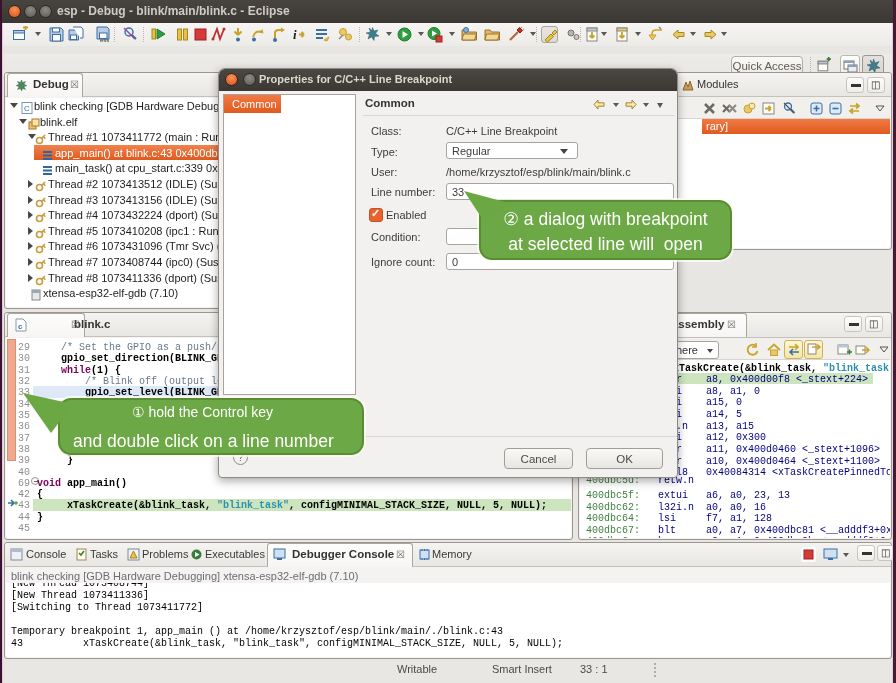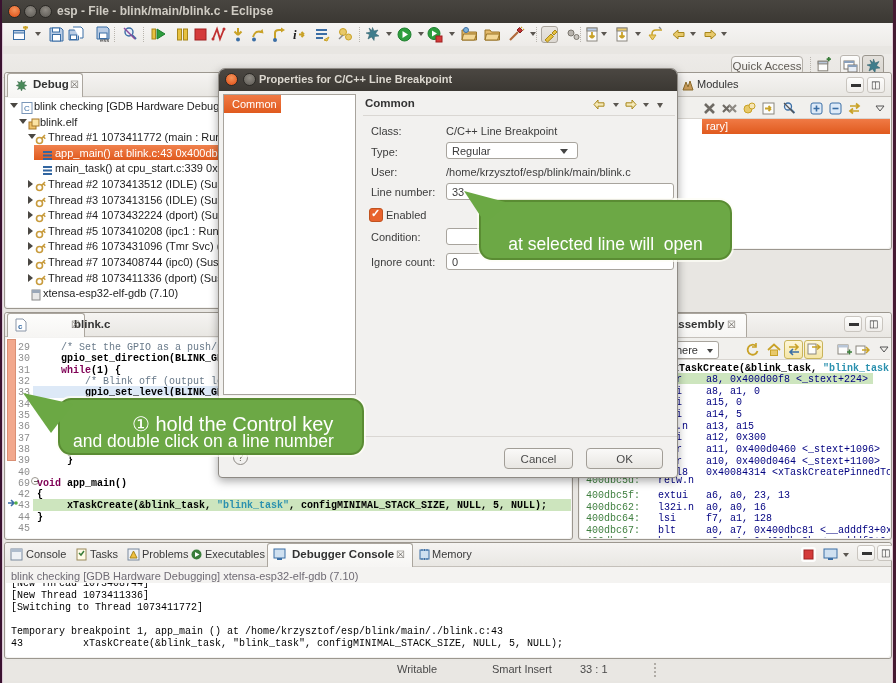--- a/index.html
+++ b/index.html
@@ -102,21 +102,21 @@
 
   <div class="abs" style="left:0;top:0;width:2px;height:683px;background:#3A1230;z-index:70"></div>
   <div class="abs" style="left:2px;top:23px;width:1px;height:660px;background:#DCC9D6;z-index:70"></div>
   <div class="abs" style="left:893px;top:0;width:3px;height:683px;background:#451A32;z-index:70"></div>
   <div class="abs" style="left:892px;top:23px;width:1px;height:660px;background:#E3CFD9;z-index:70"></div>
 
   <div id="titlebar">
     <div class="btn close" style="left:8px"></div>
     <div class="btn" style="left:24px"></div>
     <div class="btn" style="left:39px"></div>
-    <div class="title">esp - File - blink/main/blink.c - Eclipse</div>
+    <div class="title">esp - Debug - blink/main/blink.c - Eclipse</div>
   </div>
 
   <div id="toolbar1">
     <div class="ticon" style="left:10px;"><svg width="17" height="17" viewBox="0 0 17 17">
         <rect x="1.5" y="4.5" width="11" height="9" fill="#fdfdff" stroke="#3B6EA5"></rect>
         <rect x="1.5" y="4.5" width="11" height="2.5" fill="#B9CCE4" stroke="#3B6EA5"></rect>
         <path d="M11 1.5 h5 M13.5 -1 v5" stroke="#C9A227" stroke-width="1.8"></path>
       </svg></div>
     <div class="tdrop" style="left:33px"></div>
     <div class="ticon" style="left:46px;"><svg width="17" height="17" viewBox="0 0 17 17">
@@ -642,25 +642,26 @@
     </svg>
     <div class="tdrop" style="left:394px;top:34px;"></div>
     <svg style="position:absolute;left:406px;top:30px" width="12" height="11" viewBox="0 0 12 11">
       <path d="M7 1 L11 5.5 L7 10 v-2.8 h-6 v-3.4 h6 z" fill="#F5E9B8" stroke="#A8871B"></path>
     </svg>
     <div class="tdrop" style="left:424px;top:34px;"></div>
     <div class="tdrop" style="left:438px;top:34px;border-top-width:5px;"></div>
   </div>
 
   <div class="callout" id="callout1" style="left:58px;top:398px;width:306px;height:57px;">
-    <div class="l" style="position:absolute;left:72px;top:12px;font-size:20px;">① hold the Control key</div>
+    <div class="l" style="position:absolute;left:72px;top:4px;font-size:14px;">① hold the Control key</div>
     <div class="l" style="position:absolute;left:13px;top:31px;font-size:17.5px;">and double click on a line number</div>
   </div>
   <svg class="abs" style="left:21px;top:392px;z-index:60" width="70" height="45">
     <polygon points="2,1 52,12 30,41" fill="#6BA844"></polygon>
   </svg>
 
   <div class="callout" id="callout2" style="left:479px;top:200px;width:253px;height:60px;">
+    <div class="l" style="position:absolute;left:50%;transform:translateX(-50%);top:7px;font-size:17.5px;">② a dialog with breakpoint</div>
     <div class="l" style="position:absolute;left:50%;transform:translateX(-50%);top:32px;font-size:17.5px;">at selected line will&nbsp; open</div>
   </div>
   <svg class="abs" style="left:455px;top:185px;z-index:60" width="60" height="40">
     <polygon points="9,6 54,18 30,38" fill="#6BA844"></polygon>
   </svg>
 
 </body></html>

